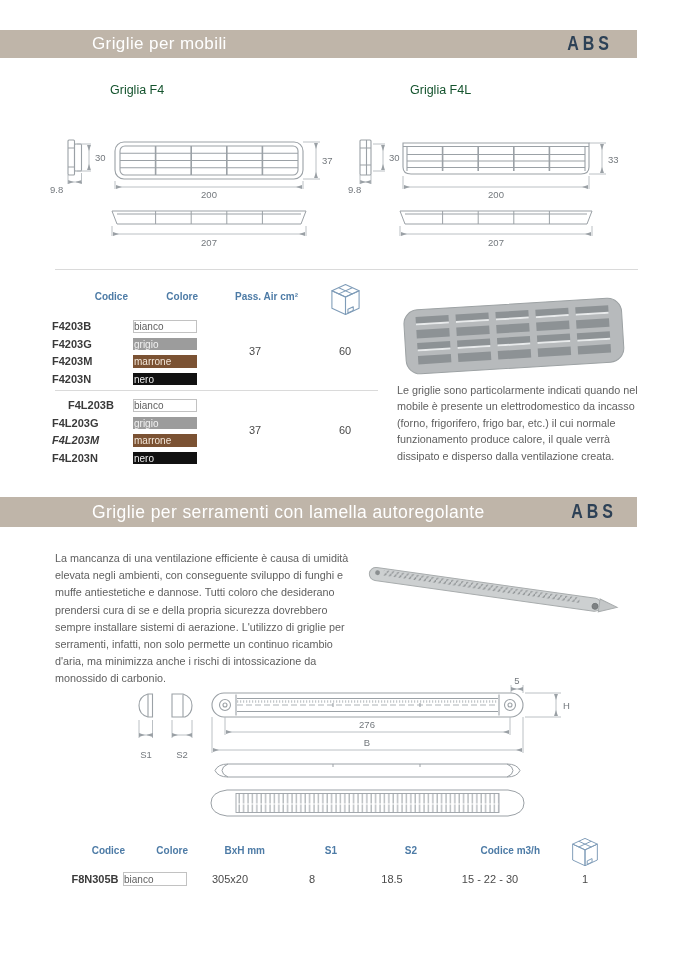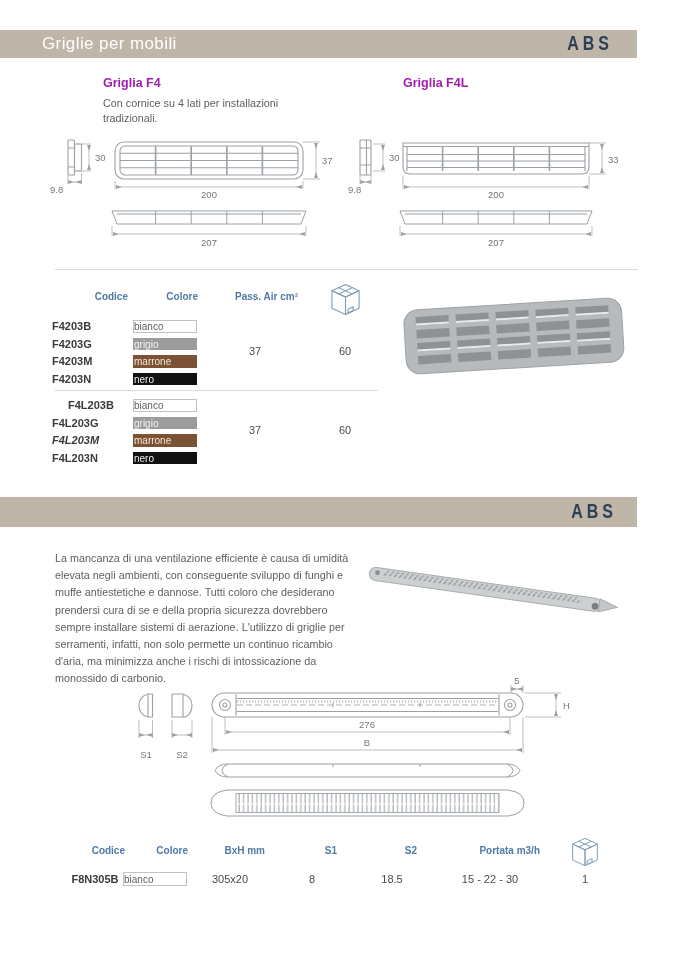--- a/index.html
+++ b/index.html
@@ -1,22 +1,22 @@
 <!DOCTYPE html>
 <html><head>
 <meta charset="utf-8">
 <style>
   html,body{margin:0;padding:0;background:#ffffff;}
   .page{position:relative;width:678px;height:959px;background:#ffffff;overflow:hidden;
         font-family:"Liberation Sans",sans-serif;color:#5a5a5a;}
   .bar{position:absolute;left:0;width:637px;height:28px;display:flex;align-items:center;}
-  .bar .bar-title{color:#ffffff;font-size:17px;font-weight:400;letter-spacing:.4px;padding-left:42px;white-space:nowrap;}
+  .bar .bar-title{color:#ffffff;font-size:17px;font-weight:400;letter-spacing:.4px;padding-left:92px;white-space:nowrap;}
   .bar .abs-badge{margin-left:auto;padding-right:24px;font-size:16px;font-weight:700;letter-spacing:4px;
         transform:scaleY(1.25);transform-origin:center;}
-  .prod-name{position:absolute;font-size:12.5px;font-weight:700;color:#a21caf;margin:0;}
+  .prod-name{position:absolute;font-size:12.5px;font-weight:400;color:#14532d;margin:7px;}
   .prod-desc{position:absolute;font-size:10.8px;line-height:15px;color:#5f5f5f;margin:0;}
   .divider{position:absolute;height:1px;background:#dadada;}
   .th{position:absolute;font-size:10px;font-weight:700;color:#4d7ba6;text-align:right;}
   .code{position:absolute;font-size:11px;font-weight:700;color:#3a3a3a;text-align:left;}
   .swatch{position:absolute;width:64px;height:12.5px;font-size:10px;line-height:12.5px;text-align:left;
         border:1px solid #c2c2c2;box-sizing:border-box;}
   .val{position:absolute;font-size:11px;color:#4a4a4a;text-align:center;}
   .body-text{position:absolute;font-size:10.8px;line-height:17.2px;color:#5f5f5f;margin:0;}
   .note-text{position:absolute;font-size:10.8px;line-height:16.4px;color:#5f5f5f;margin:0;}
   .draw{position:absolute;}
@@ -27,21 +27,20 @@
 <body>
 
 <div class="page">
 
   <header class="bar" style="top: 30px; background-color: rgb(191, 181, 169);">
     <span class="bar-title">Griglie per mobili</span>
     <span class="abs-badge" style="color: rgb(45, 65, 86);">ABS</span>
   </header>
 
   <h3 class="prod-name" style="left:103px;top:76px;">Griglia F4</h3>
-  <p class="prod-desc" style="left:103px;top:96px;width:205px;">Con cornice su 4 lati per installazioni tradizionali.</p>
   <h3 class="prod-name" style="left:403px;top:76px;">Griglia F4L</h3>
 
   <svg class="draw" style="left:40px;top:132px;" width="300" height="124" viewBox="0 0 300 124">
     <defs>
       <marker id="ar1" viewBox="0 0 8 8" markerWidth="7" markerHeight="7" refX="7.5" refY="4" orient="auto-start-reverse">
         <path d="M0,4 L8,1.4 L8,6.6 Z" fill="#9aa0a5"></path>
       </marker>
     </defs>
     <g stroke="#9ba1a6" fill="none" stroke-width="1.1">
       <rect x="28" y="8" width="6.5" height="35" rx="1"></rect>
@@ -190,22 +189,24 @@
           <rect x="177" y="21.5" width="33" height="2"></rect>
         <rect x="17" y="47.5" width="33" height="2"></rect>
           <rect x="57" y="47.5" width="33" height="2"></rect>
           <rect x="97" y="47.5" width="33" height="2"></rect>
           <rect x="137" y="47.5" width="33" height="2"></rect>
           <rect x="177" y="47.5" width="33" height="2"></rect>
       </g>
     </g>
   </svg>
 
+  <p class="note-text" style="left:397px;top:382px;width:255px;">Le griglie sono particolarmente indicati quando nel mobile è presente un elettrodomestico da incasso (forno, frigorifero, frigo bar, etc.) il cui normale funzionamento produce calore, il quale verrà dissipato e disperso dalla ventilazione creata.</p>
 
   <header class="bar" style="top: 497px; height: 30px; background-color: rgb(191, 181, 169);">
+    <span class="bar-title" style="font-size:17.5px;">Griglie per serramenti con lamella autoregolante</span>
     <span class="abs-badge" style="padding-right: 20px; color: rgb(45, 65, 86);">ABS</span>
   </header>
 
   <p class="body-text" style="left:55px;top:550px;width:300px;">La mancanza di una ventilazione efficiente è causa di umidità elevata negli ambienti, con conseguente sviluppo di funghi e muffe antiestetiche e dannose. Tutti coloro che desiderano prendersi cura di se e della propria sicurezza dovrebbero sempre installare sistemi di aerazione. L'utilizzo di griglie per serramenti, infatti, non solo permette un continuo ricambio d'aria, ma minimizza anche i rischi di intossicazione da monossido di carbonio.</p>
 
   <svg class="draw" style="left:360px;top:556px;" width="266" height="80" viewBox="0 0 266 80">
     <defs>
       <pattern id="hatch2" width="5" height="8" patternUnits="userSpaceOnUse">
         <path d="M0,8 L5,0" stroke="#8e9294" stroke-width="1.2" fill="none"></path>
       </pattern>
@@ -279,21 +280,21 @@
     <text class="dimtxt" x="252" y="68" text-anchor="middle" font-size="10.5">B</text>
     <text class="dimtxt" x="31" y="80" text-anchor="middle">S1</text>
     <text class="dimtxt" x="67" y="80" text-anchor="middle">S2</text>
   </svg>
 
   <div class="th" style="left:65px;top:845px;width:60px;">Codice</div>
   <div class="th" style="left:122px;top:845px;width:66px;">Colore</div>
   <div class="th" style="left:195px;top:845px;width:70px;">BxH mm</div>
   <div class="th" style="left:287px;top:845px;width:50px;">S1</div>
   <div class="th" style="left:367px;top:845px;width:50px;">S2</div>
-  <div class="th" style="left:440px;top:845px;width:100px;">Portata m3/h</div>
+  <div class="th" style="left:440px;top:845px;width:100px;">Codice m3/h</div>
   <svg class="draw" style="left:570px;top:836px;" width="30" height="33" viewBox="0 0 34 36">
     <g stroke="#7f9cb8" stroke-width="1.1" fill="none" stroke-linejoin="round">
       <path d="M17,2 L31,8.5 L17,15 L3,8.5 Z"></path>
       <path d="M3,8.5 V26.5 L17,33 V15 Z"></path>
       <path d="M31,8.5 V26.5 L17,33 V15 Z"></path>
       <path d="M10,5.3 L24,11.7 M24,5.3 L10,11.7"></path>
       <path d="M19.5,27.5 l5.5,-2.6 v4 l-5.5,2.6 Z"></path>
     </g>
   </svg>
 

